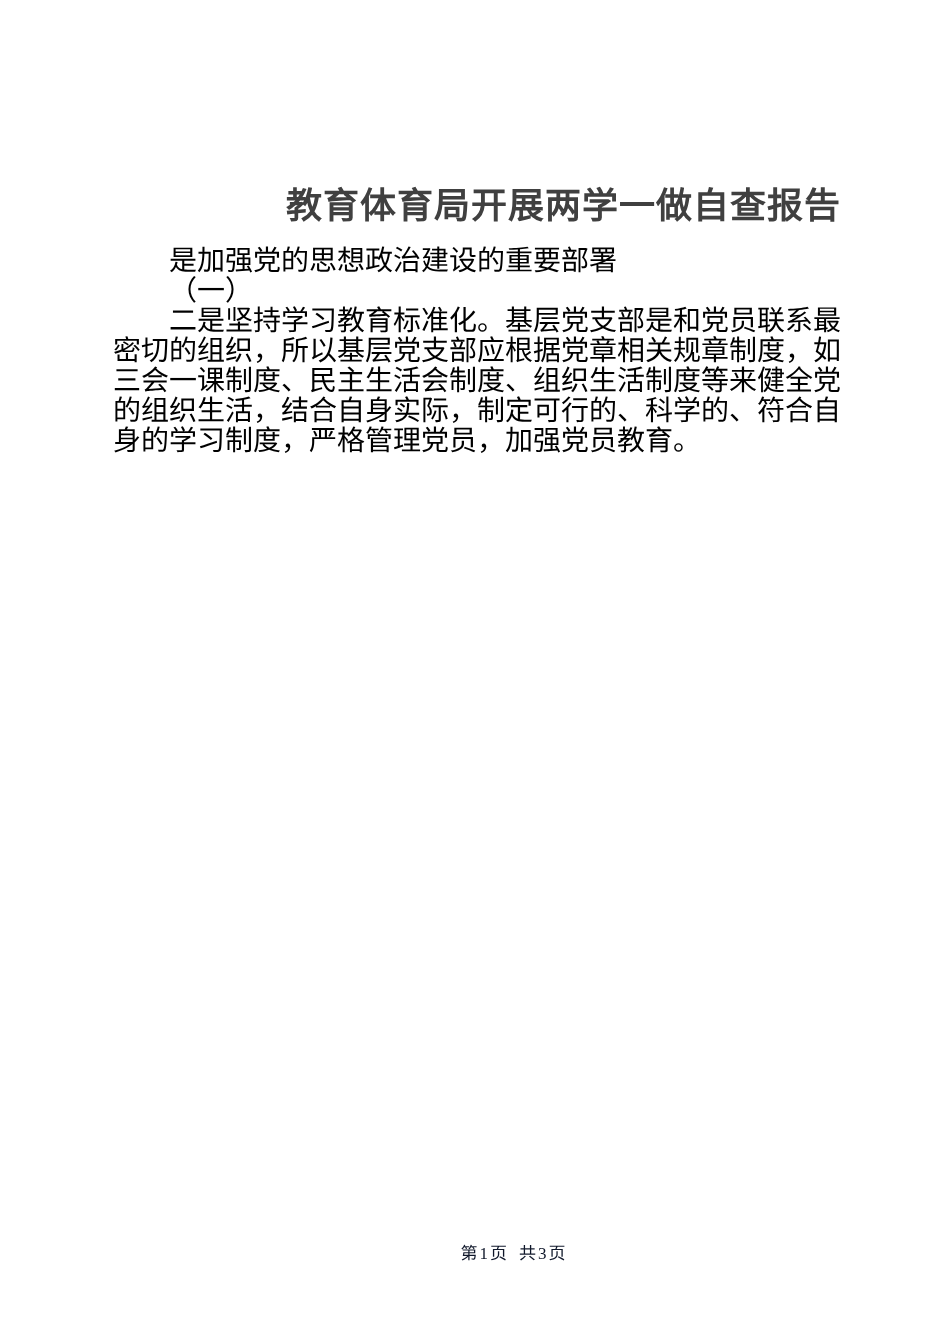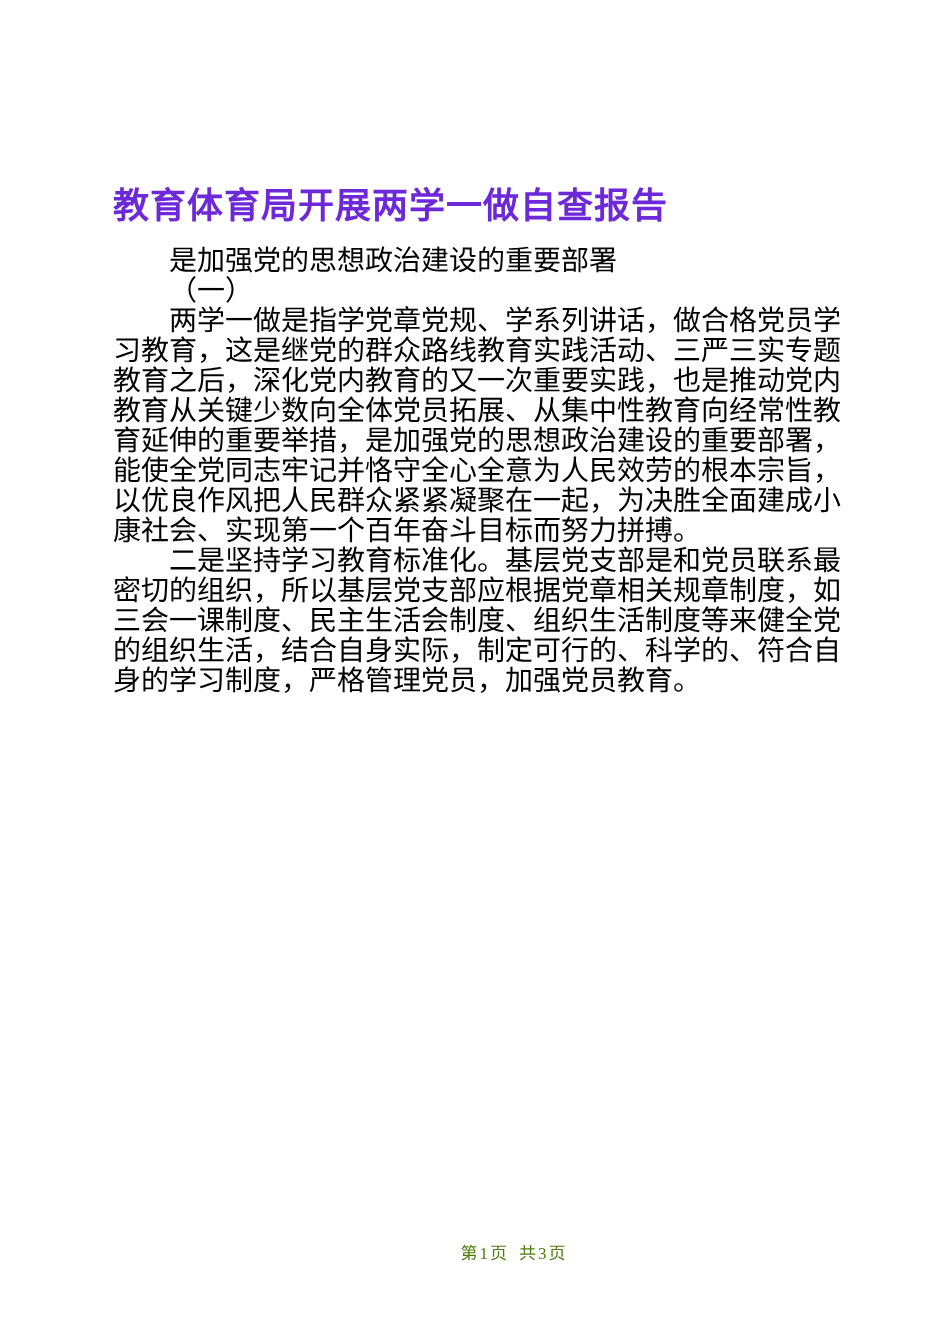--- a/index.html
+++ b/index.html
@@ -24,24 +24,24 @@
     position: absolute;
     left: 113px;
     top: 183px;
     width: 728px;
   }
   .doc-title {
     font-family: "Liberation Sans", "DejaVu Sans", sans-serif;
     font-weight: bold;
     font-size: 36px;
     line-height: 46px;
-    text-align: left;
+    text-align: right;
     letter-spacing: 1px;
     margin: 0 0 17px 0;
-    color: #6d28d9;
+    color: #404040;
   }
   .doc-body p {
     margin: 0;
     font-size: 28px;
     line-height: 30px;
     text-align: justify;
     text-indent: 2em;
     letter-spacing: 0;
     color: #000000;
     font-family: "Liberation Serif", "DejaVu Serif", serif;
@@ -50,21 +50,21 @@
     position: absolute;
     left: 0;
     top: 1242px;
     width: 100%;
     text-align: center;
     padding-left: 78px;
     box-sizing: border-box;
     font-size: 17px;
     line-height: 24px;
     letter-spacing: 2px;
-    color: #4d7c0f;
+    color: #0f172a;
     font-family: "Liberation Serif", "DejaVu Serif", serif;
   }
   .footer .sep {
     display: inline-block;
     width: 10px;
   }
 </style>
 </head>
 <body>
 
@@ -73,21 +73,20 @@
   <div class="content">
     <h1 class="doc-title">教育体育局开展两学一做自查报告</h1>
 
     <div class="doc-body">
 
 
         <p>是加强党的思想政治建设的重要部署</p>
 
         <p>（一）</p>
 
-        <p>两学一做是指学党章党规、学系列讲话，做合格党员学习教育，这是继党的群众路线教育实践活动、三严三实专题教育之后，深化党内教育的又一次重要实践，也是推动党内教育从关键少数向全体党员拓展、从集中性教育向经常性教育延伸的重要举措，是加强党的思想政治建设的重要部署，能使全党同志牢记并恪守全心全意为人民效劳的根本宗旨，以优良作风把人民群众紧紧凝聚在一起，为决胜全面建成小康社会、实现第一个百年奋斗目标而努力拼搏。</p>
 
 
 
         <p>二是坚持学习教育标准化。基层党支部是和党员联系最密切的组织，所以基层党支部应根据党章相关规章制度，如三会一课制度、民主生活会制度、组织生活制度等来健全党的组织生活，结合自身实际，制定可行的、科学的、符合自身的学习制度，严格管理党员，加强党员教育。</p>
 
       </div>
   </div>
 
   <div class="footer">
     <span>第1页</span><span class="sep"></span><span>共3页</span>

